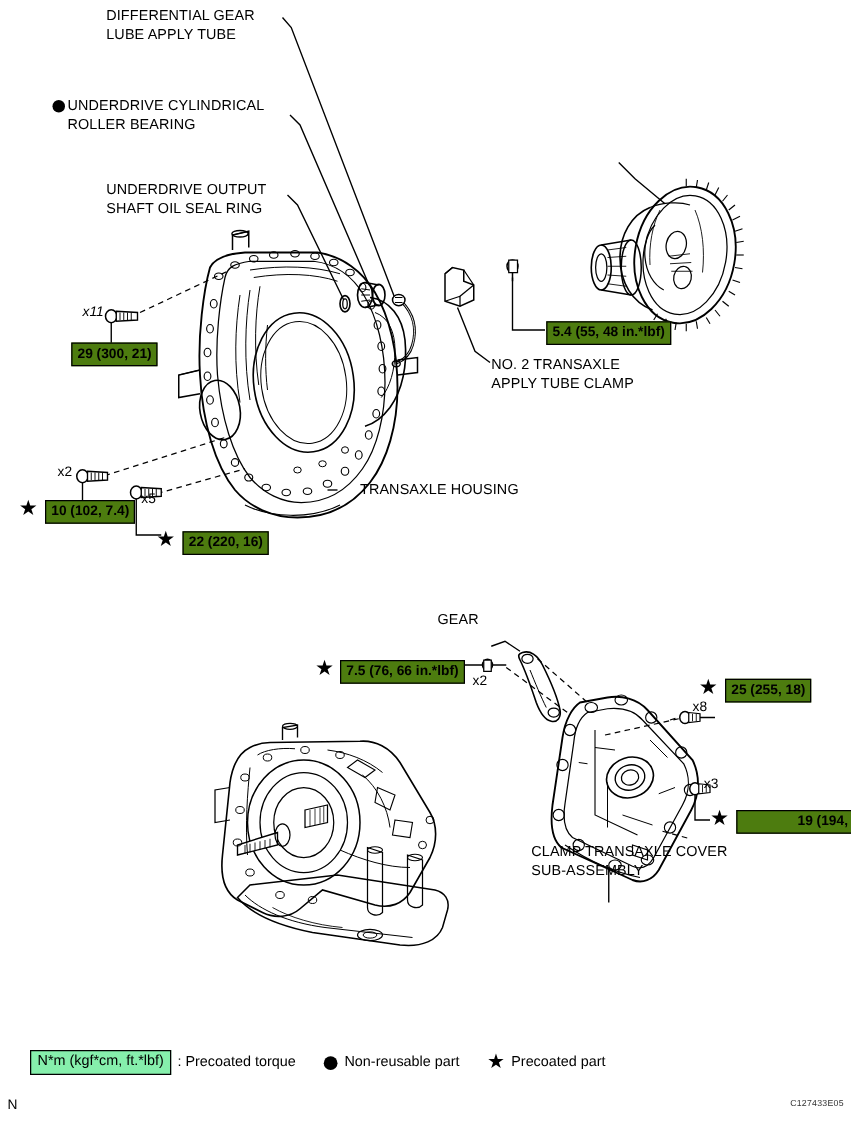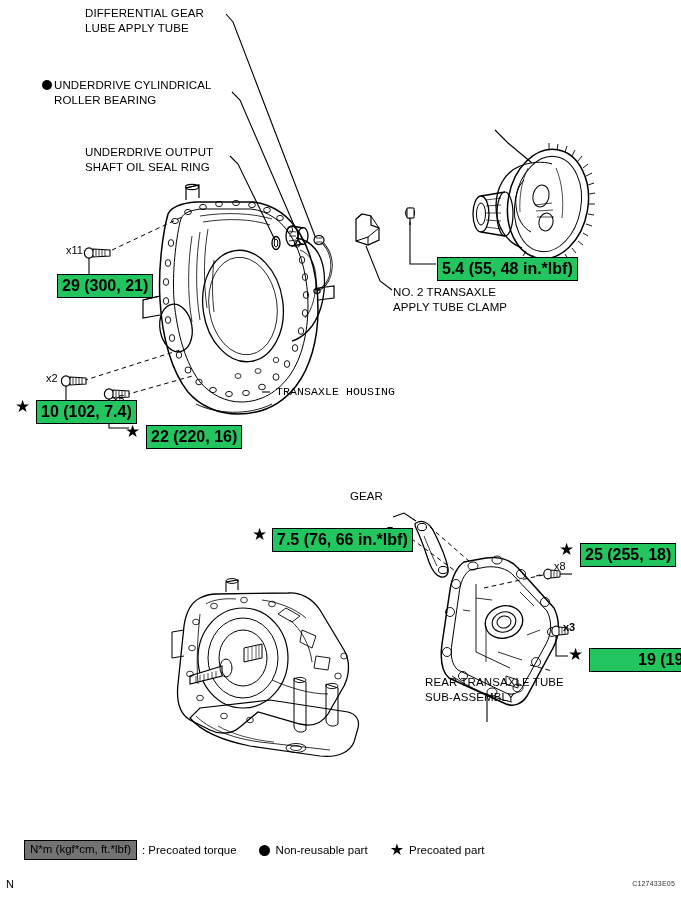--- a/index.html
+++ b/index.html
@@ -12,43 +12,43 @@
   #sheet{position:absolute;inset:0;width:681px;height:900px;}
 
   
   .lbl{
     position:absolute;font-size:11.5px;line-height:14.5px;
     letter-spacing:.1px;white-space:pre;color:#000;
   }
 
   
   .torque{
-    position:absolute;border:1.6px solid #000;background:#22c55e;
-    font-size:16px;font-weight:bold;line-height:1;
+    position:absolute;border:1.6px solid #000;background:#4d7c0f;
+    font-size:11px;font-weight:bold;line-height:1;
     padding:2.5px 4px 3px 4px;white-space:nowrap;
   }
   
   .qty{position:absolute;font-size:11px;line-height:11px;white-space:nowrap;}
 
   
   .star{position:absolute;font-size:17px;line-height:17px;color:#000;}
   .dot{
     position:absolute;width:10px;height:10px;border-radius:50%;
     background:#000;
   }
 
   
   #legend{
     position:absolute;left:24px;top:840px;
     display:flex;align-items:center;gap:0;
     font-size:11.5px;line-height:14px;white-space:nowrap;
   }
   #legend .boxed{
     border:1.6px solid #000;padding:2px 5px 3px 5px;
-    font-size:11.5px;line-height:13px;background:#737373;
+    font-size:11.5px;line-height:13px;background:#86efac;
   }
   #legend .seg{display:flex;align-items:center;}
   #legend .gap{width:22px;}
   #legend .dotinline{
     width:11px;height:11px;border-radius:50%;background:#000;
     display:inline-block;margin-right:6px;
   }
   #legend .starinline{
     font-size:16px;line-height:16px;margin-right:5px;display:inline-block;
   }
@@ -455,33 +455,33 @@
   <div class="lbl" style="left:85px;top:145px;">UNDERDRIVE OUTPUT
 SHAFT OIL SEAL RING</div>
 
   <div class="lbl" style="left:54px;top:78px;">UNDERDRIVE CYLINDRICAL
 ROLLER BEARING</div>
 
 
   <div class="lbl" style="left:393px;top:285px;">NO. 2 TRANSAXLE
 APPLY TUBE CLAMP</div>
 
-  <div class="lbl" style="left:276px;top:385px;font-family:Liberation Mono, monospace;">TRANSAXLE HOUSING</div>
+  <div class="lbl" style="left:288px;top:385px;">TRANSAXLE HOUSING</div>
 
   <div class="lbl" style="left:350px;top:489px;">GEAR</div>
 
-  <div class="lbl" style="left:425px;top:675px;">REAR TRANSAXLE TUBE
+  <div class="lbl" style="left:425px;top:675px;">CLAMP TRANSAXLE COVER
 SUB-ASSEMBLY</div>
 
-  <div class="qty" style="left:66px;top:245px;">x11</div>
+  <div class="qty" style="left:66px;top:245px;font-style:italic;">x11</div>
   <div class="qty" style="left:46px;top:373px;">x2</div>
   <div class="qty" style="left:113px;top:394px;">x5</div>
   <div class="qty" style="left:378px;top:540px;">x2</div>
   <div class="qty" style="left:554px;top:561px;">x8</div>
-  <div class="qty" style="left:563px;top:622px;font-weight:bold;">x3</div>
+  <div class="qty" style="left:563px;top:622px;">x3</div>
 
   <div class="torque" style="left:57px;top:274px;">29 (300, 21)</div>
 
   <span class="star" style="left:15px;top:398px;">★</span>
   <div class="torque" style="left:36px;top:400px;">10 (102, 7.4)</div>
 
   <span class="star" style="left:125px;top:423px;">★</span>
   <div class="torque" style="left:146px;top:425px;">22 (220, 16)</div>
 
   <div class="torque" style="left:437px;top:257px;">5.4 (55, 48 in.*lbf)</div>

